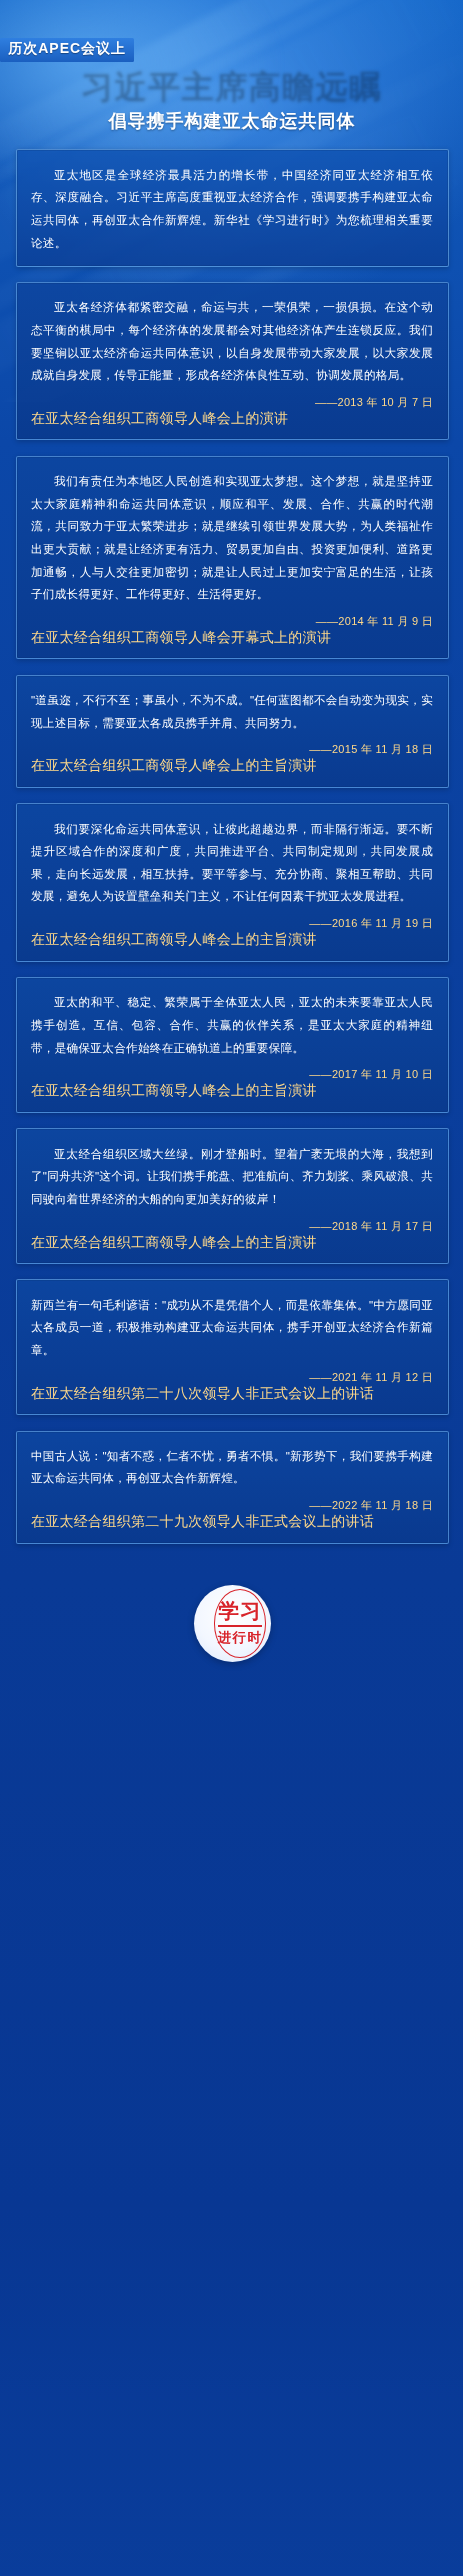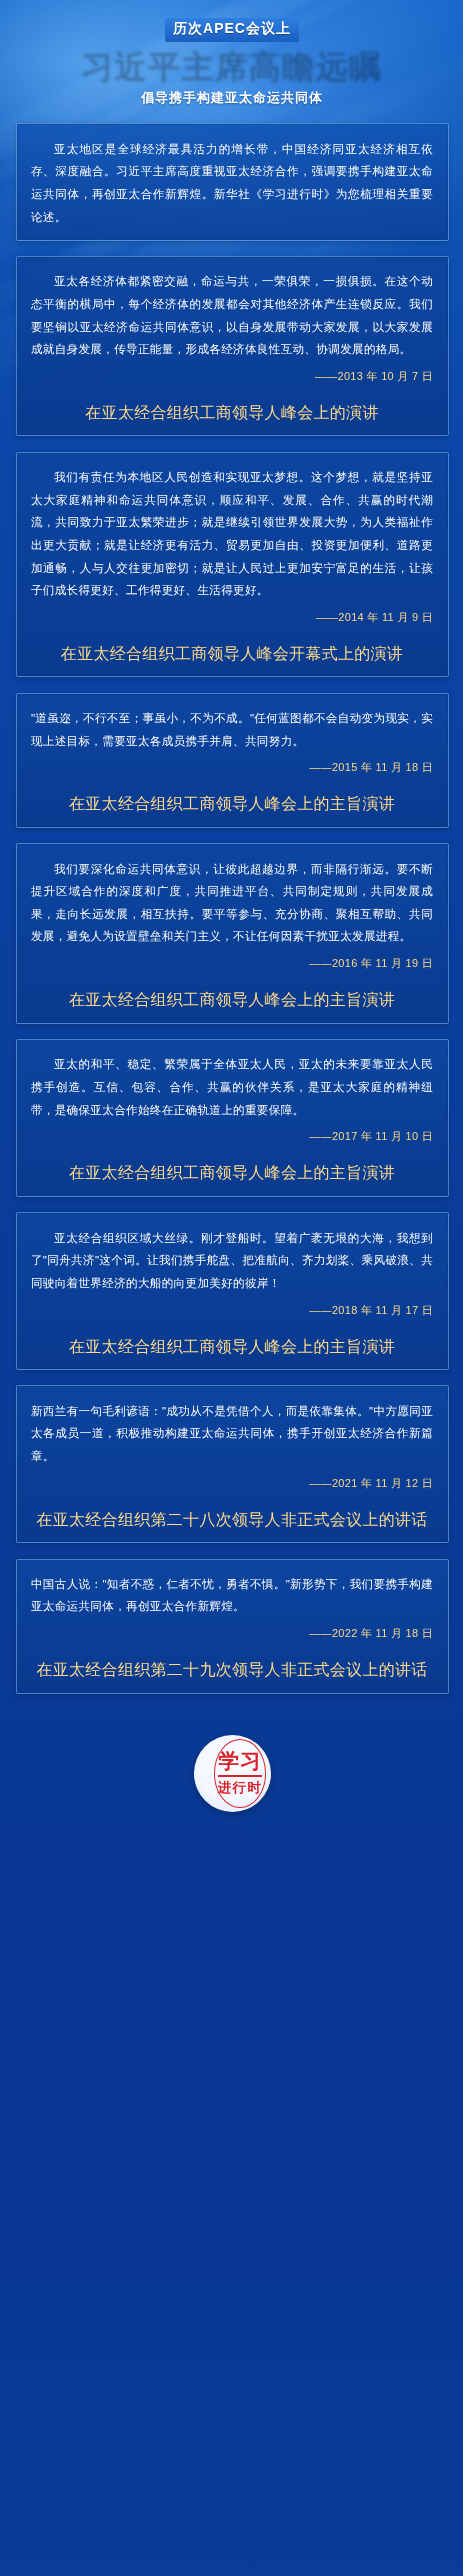--- a/index.html
+++ b/index.html
@@ -50,22 +50,22 @@
   }
 
   
   .header {
     position: relative;
     padding: 17.5px 0 9.3px 0;
     text-align: center;
   }
   .kicker-wrap {
     display: flex;
-    justify-content: center;
     margin-bottom: 6.2px;
+    margin-top: 20px;
   }
   .kicker {
     display: inline-block;
     background: linear-gradient(180deg,#2f7fe0,#1a5fc0);
     color: #ffffff;
     font-size: 14px;
     font-weight: bold;
     letter-spacing: 1px;
     padding: 2.6px 8.2px 3.6px 8.2px;
     border-radius: 1.5px;
@@ -78,21 +78,21 @@
     line-height: 1.12;
     color: #ffe8a8;
     background: linear-gradient(180deg, #fff8e0 0%, #ffe49b 45%, #f3c martin 0%, #e8b45a 100%);
     -webkit-background-clip: text;
     background-clip: text;
     -webkit-text-fill-color: transparent;
     text-shadow: 0 1.5px 3.1px rgba(0,0,0,.28);
     margin: 1px 0 5.2px 0;
   }
   .sub-title {
-    font-size: 13px;
+    font-size: 18px;
     font-weight: bold;
     color: #ffffff;
     letter-spacing: 1px;
     text-shadow: 0 1px 2.1px rgba(0,0,0,.35);
     margin-bottom: 2.1px;
   }
 
   
   .cards {
     position: relative;
@@ -118,24 +118,24 @@
   }
   .card .quote.no-indent { text-indent: 0; }
   .card .date {
     margin-top: 8.2px;
     text-align: right;
     color: #ffd98a;
     font-size: 11px;
     letter-spacing: 0.3px;
   }
   .card .source {
-    margin-top: 19px;
-    text-align: center;
+    margin-top: 0;
+    text-align: left;
     color: #ffd98a;
-    font-size: 16px;
+    font-size: 14px;
     letter-spacing: 0.3px;
   }
   .card.intro {
     background: linear-gradient(180deg, rgba(16,84,180,0.88) 0%, rgba(12,64,152,0.88) 100%);
     border: 0.5px solid rgba(140,205,255,0.5);
   }
   .card.intro .quote { text-indent: 2em; }
 
   
   .footer {

